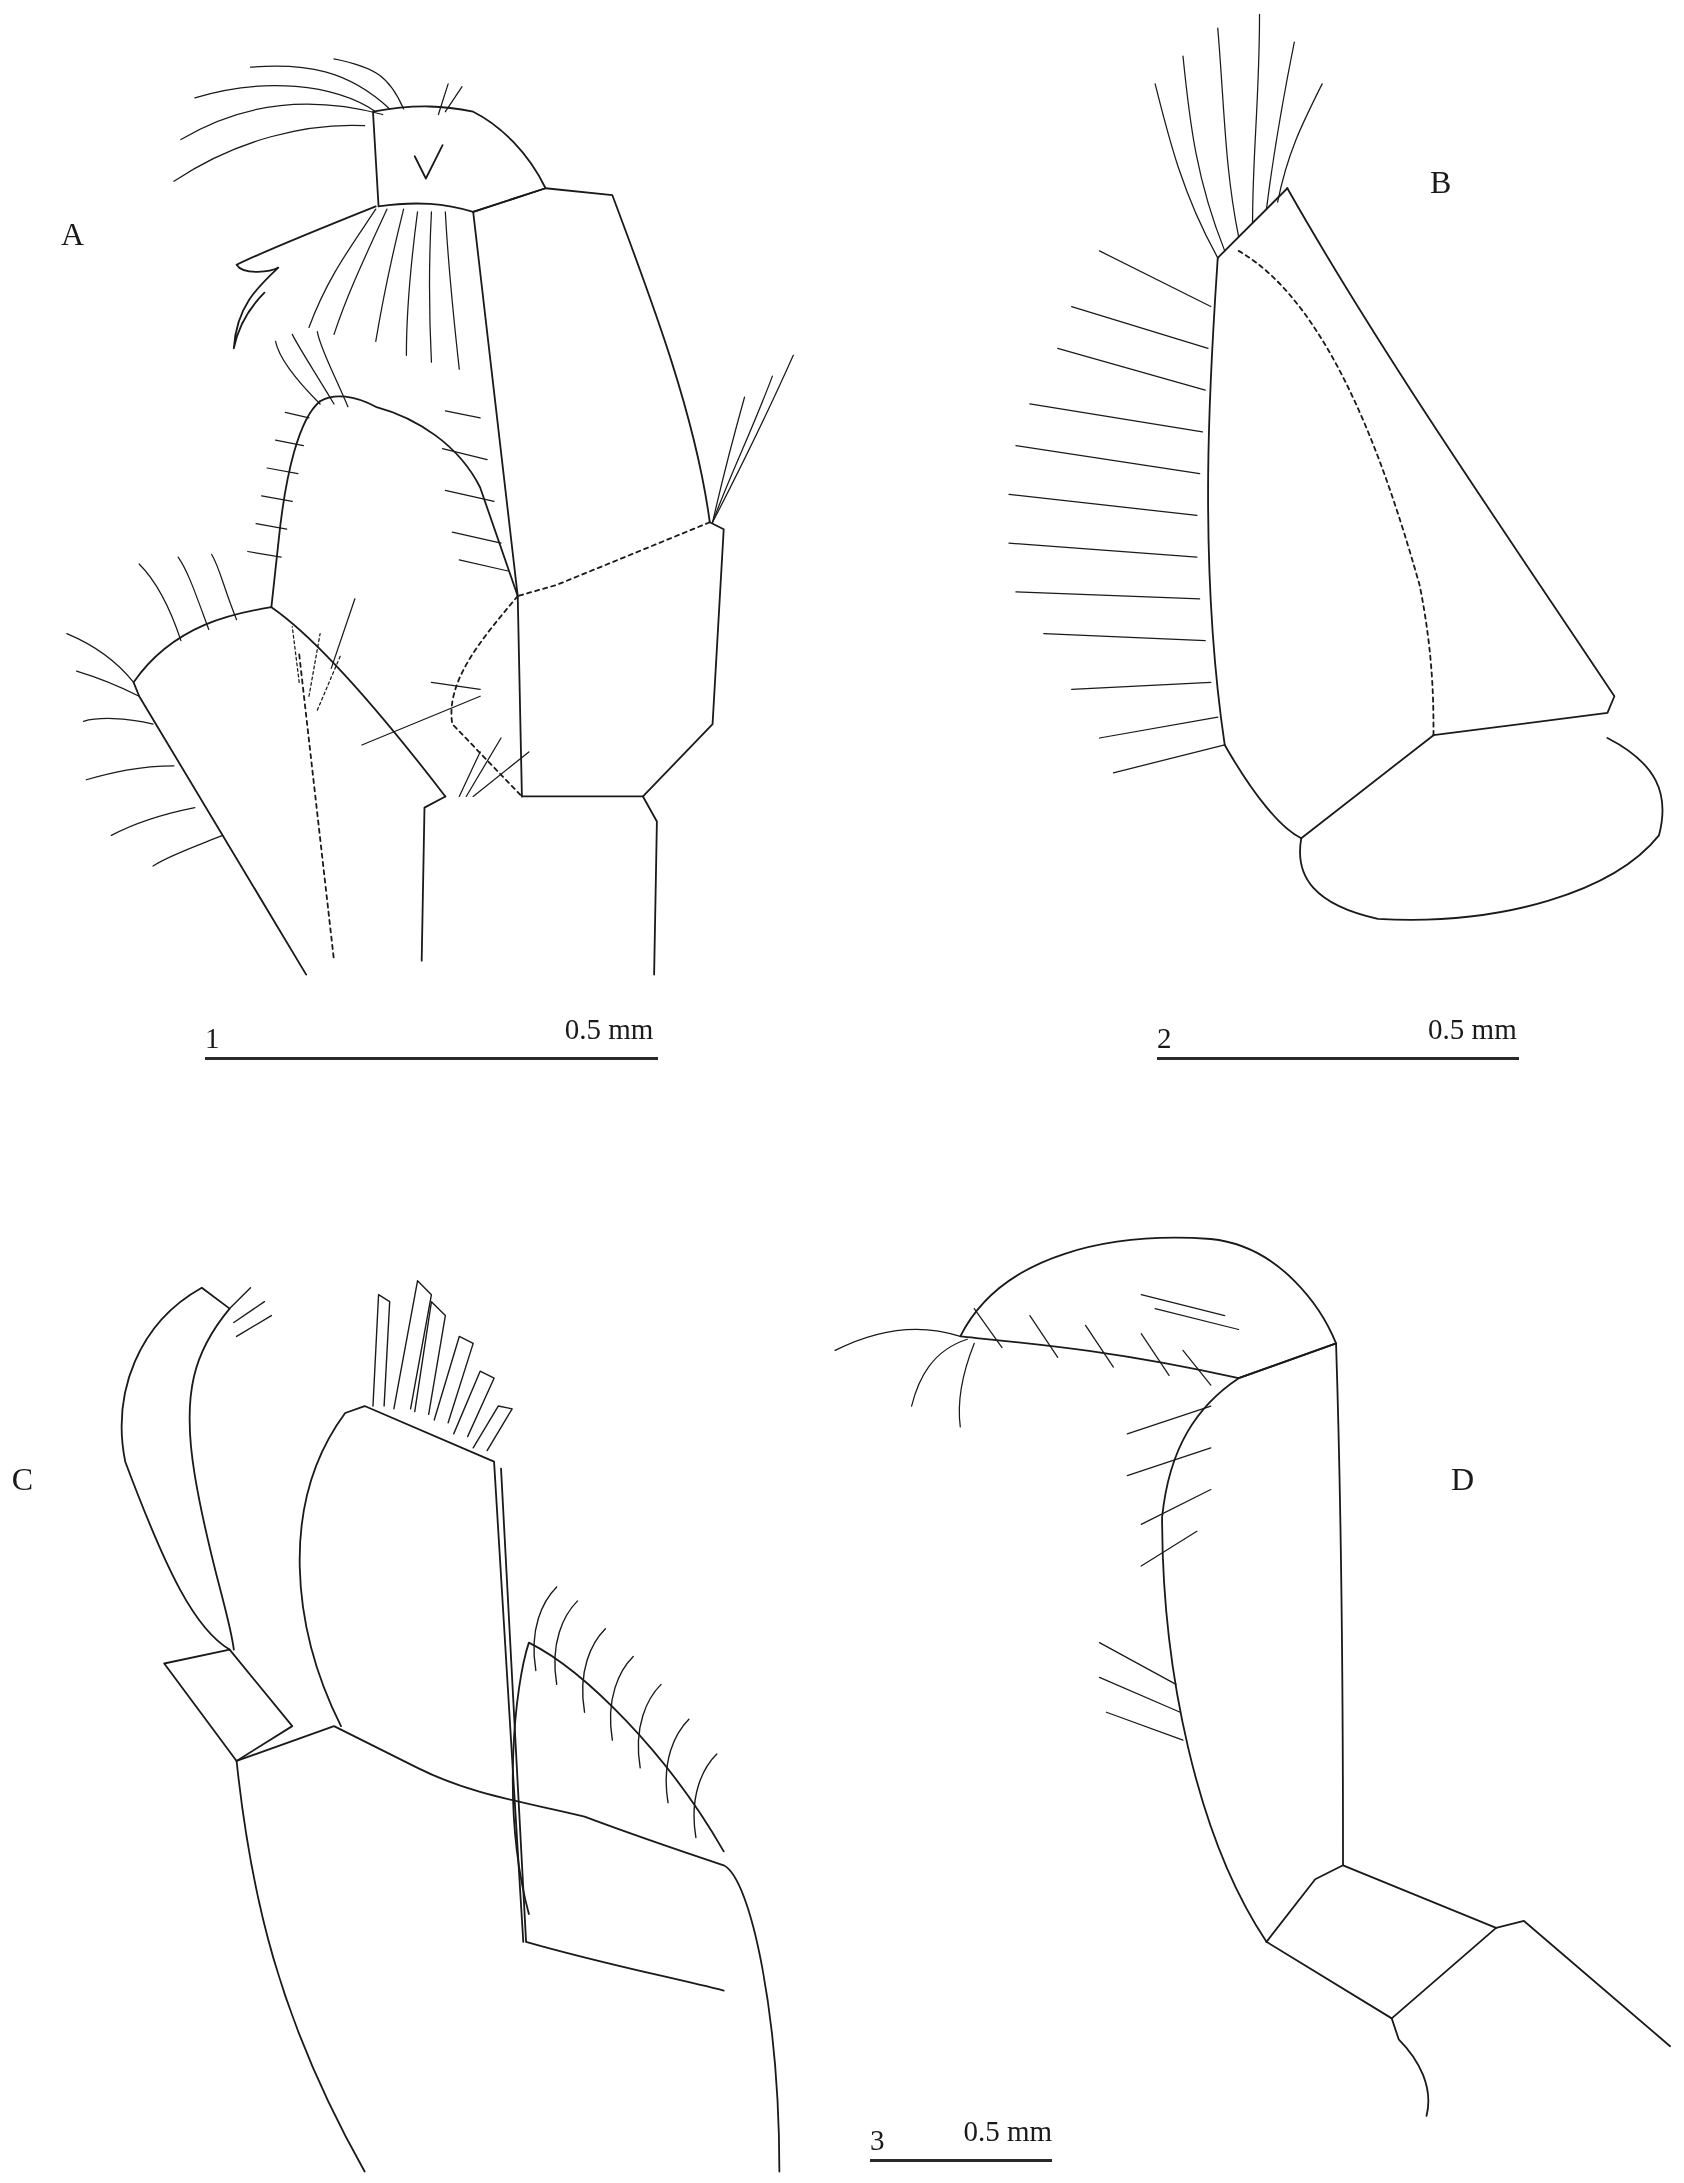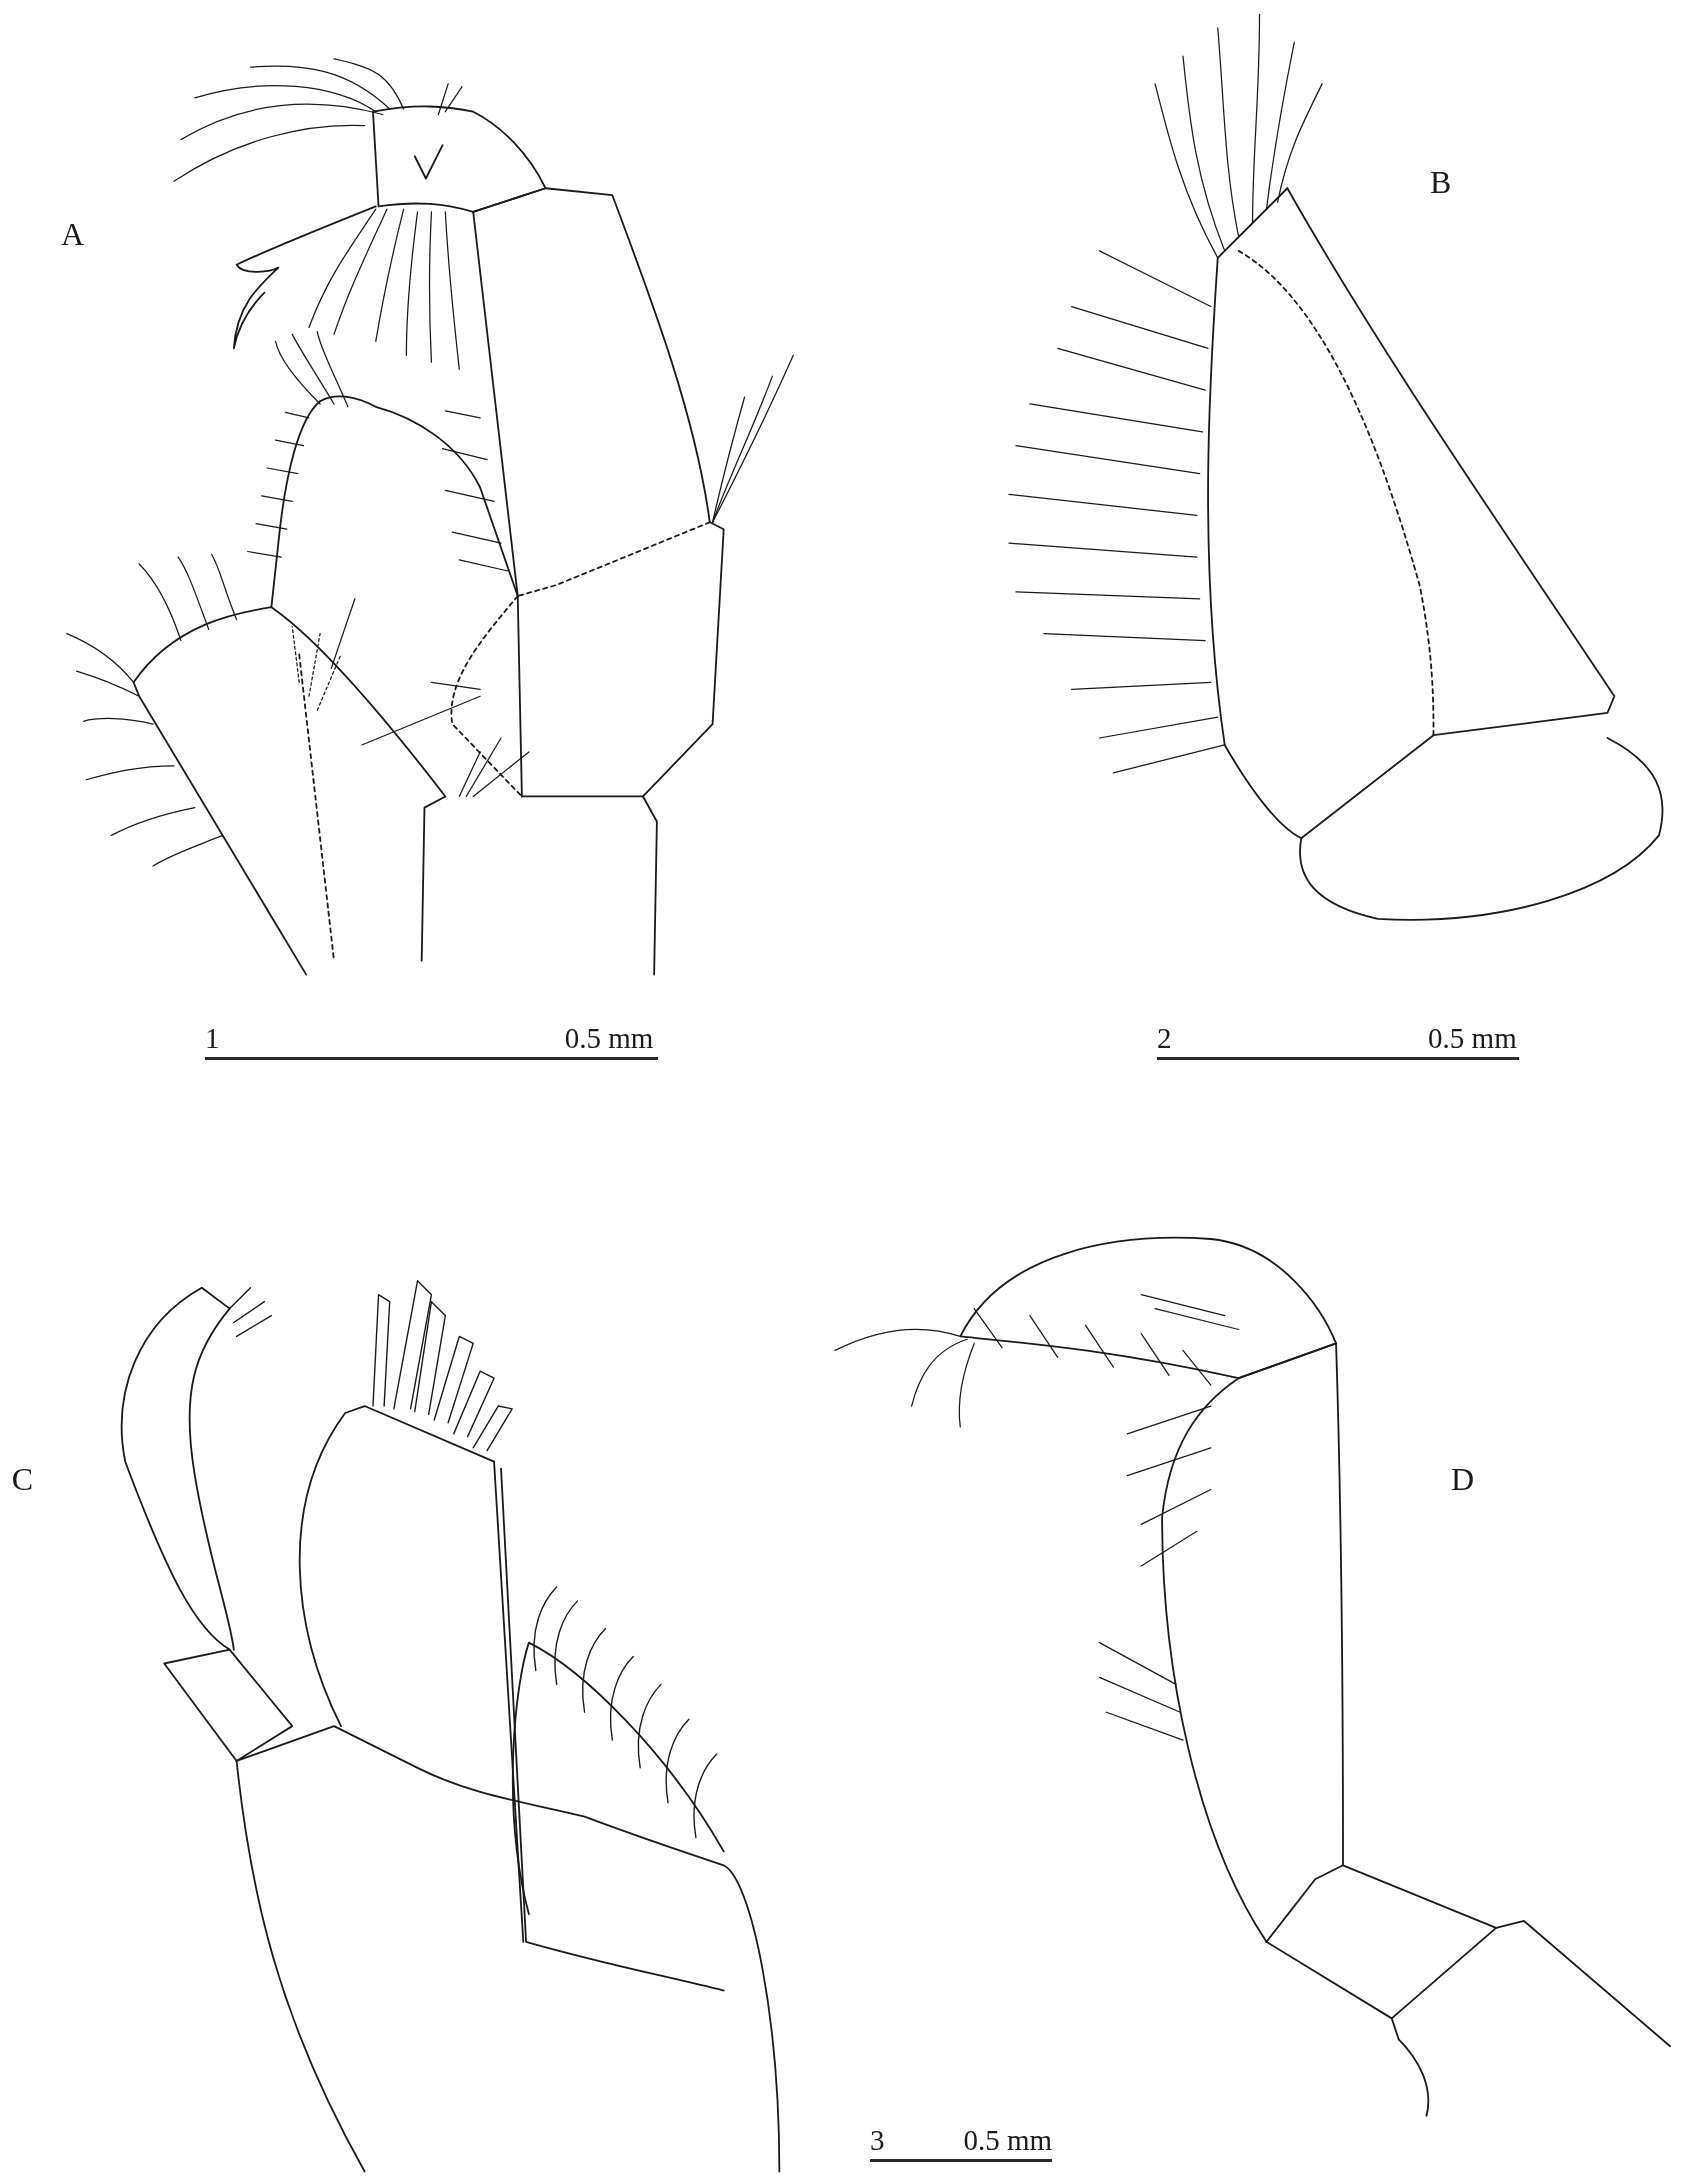--- a/index.html
+++ b/index.html
@@ -2,21 +2,21 @@
 <html style="font-size:7.5px"><head>
 <meta charset="utf-8">
 <style>
   html,body{margin:0;padding:0;background:#ffffff;}
   body{width:1684px;height:2183px;position:relative;overflow:hidden;font-family:"Liberation Serif","DejaVu Serif",serif;color:#1a1a1a;}
   .figure{position:absolute;left:0;top:0;width:1684px;height:2183px;}
   .figure svg{width:100%;height:100%;display:block;}
   .panel-label{position:absolute;font-size:32px;line-height:1;}
   .scalebar{position:absolute;}
   .scalebar .num{position:absolute;left:0;bottom:6.6px;font-size:29px;line-height:1;}
-  .scalebar .unit{position:absolute;right:0;bottom:7px;font-size:29px;line-height:1;margin-top:12px;}
+  .scalebar .unit{position:absolute;right:0;bottom:16px;font-size:29px;line-height:1;margin-top:12px;}
   .scalebar .bar{position:absolute;left:0;right:0;bottom:0;height:3.3px;background:#2a2a2a;}
 </style>
 </head>
 <body>
 
 <div class="figure">
 <svg viewBox="0 0 1210 1568" xmlns="http://www.w3.org/2000/svg" fill="none" stroke="#1a1a1a" stroke-width="1.3" stroke-linecap="round" stroke-linejoin="round">
 
   <g>
 

